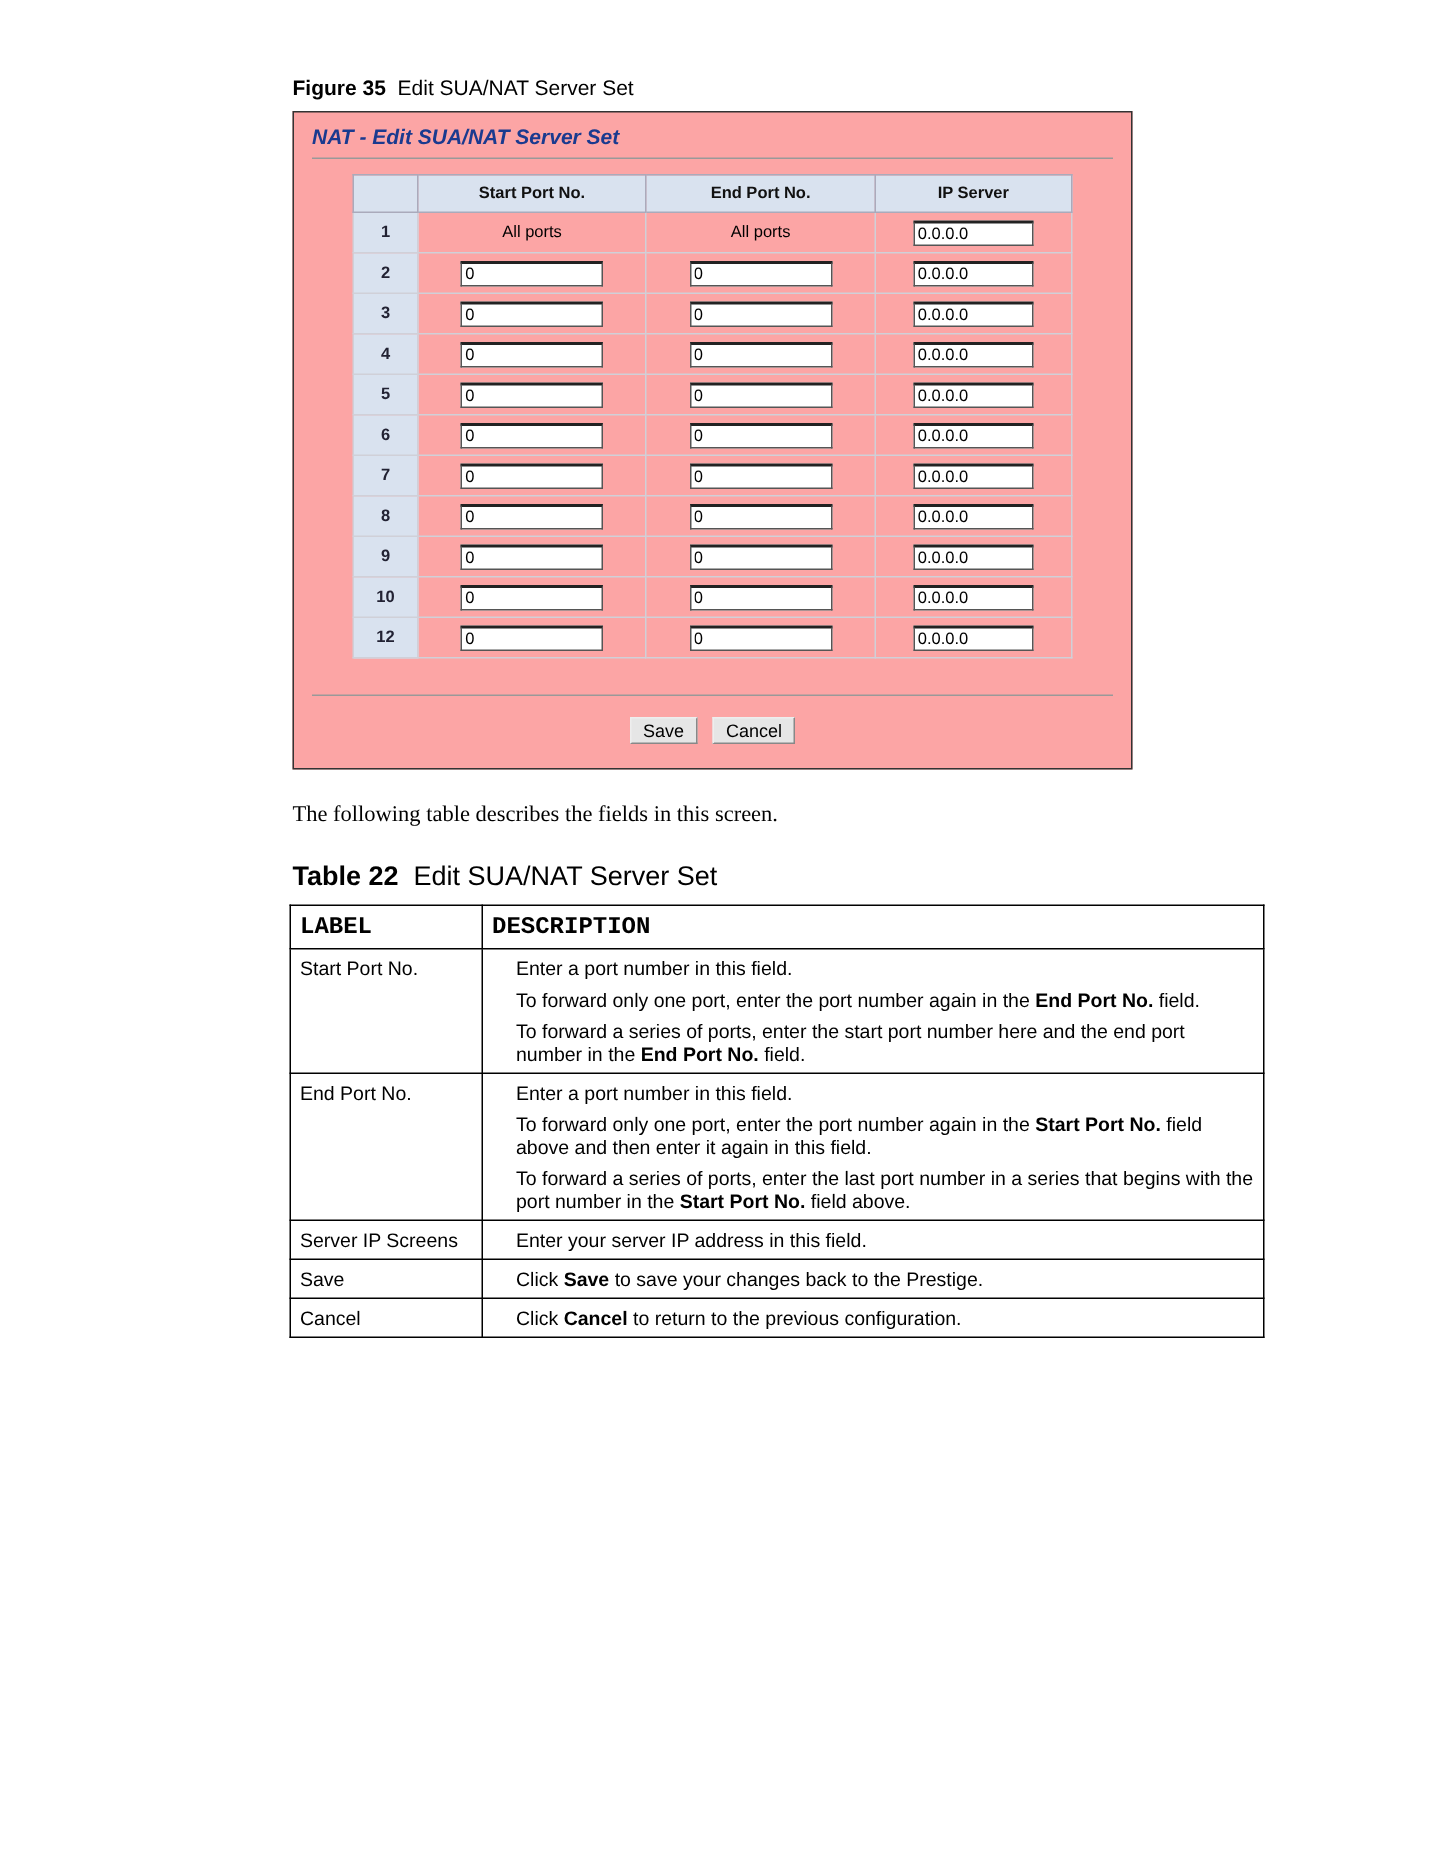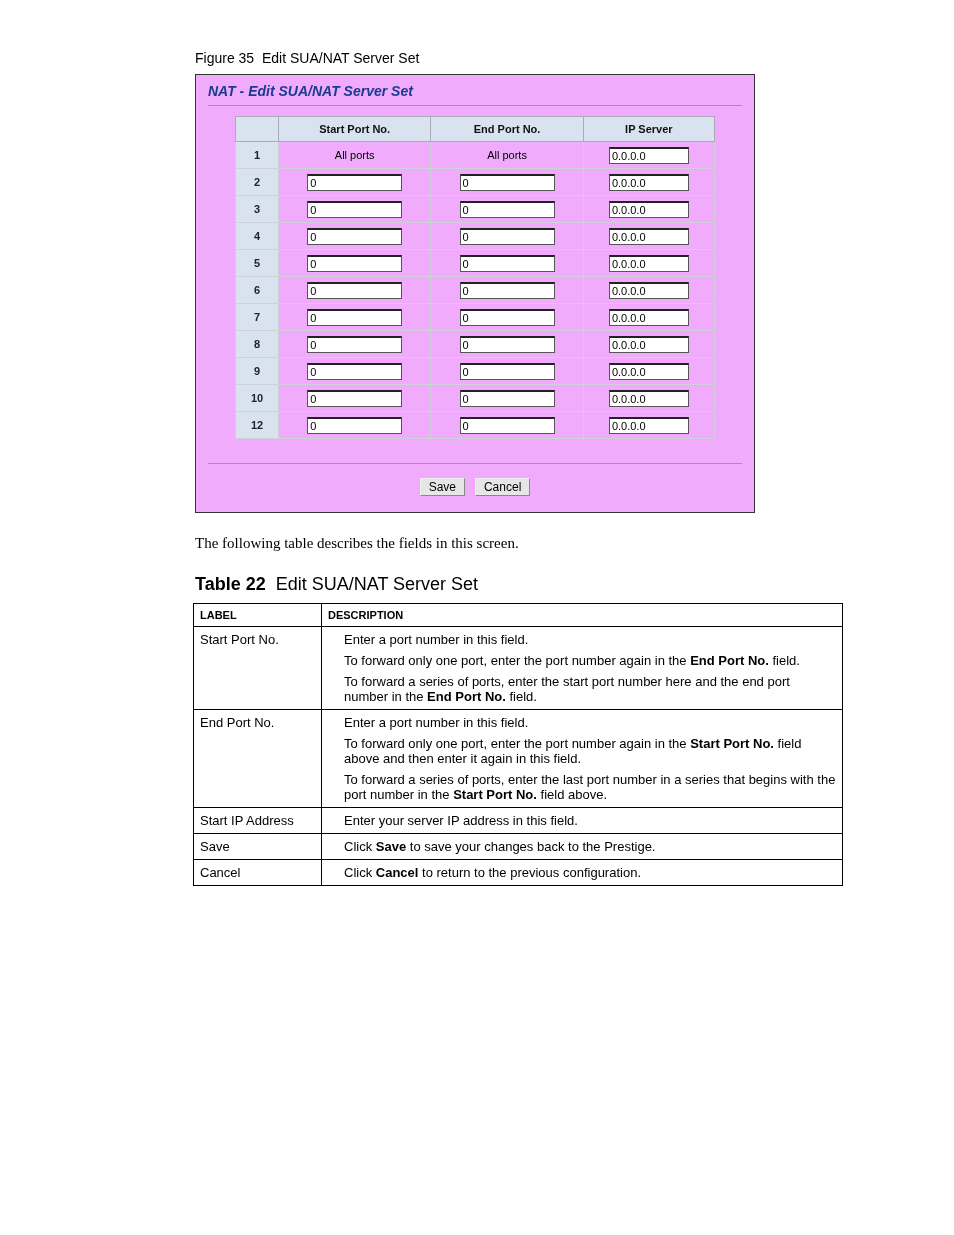--- a/index.html
+++ b/index.html
@@ -19,33 +19,33 @@
   .running-head {
     font-size: 14px;
     padding-bottom: 6px;
     border-bottom: 1px solid #000;
     margin-bottom: 40px;
   }
   .caption {
     font-size: 14px;
     margin: 0 0 8px 80px;
   }
-  .caption b { font-weight: normal; }
+  .caption b { font-weight: bold; }
   .table-caption {
     font-size: 18px;
     margin: 22px 0 8px 80px;
   }
 
   
   .shot {
     margin-left: 80px;
     width: 560px;
     border: 1px solid #333;
     padding: 8px 12px 16px 12px;
-    background: #f0abfc;
+    background: #fca5a5;
     box-sizing: border-box;
   }
   .shot-title {
     color: #1a3a8f;
     font-style: italic;
     font-weight: bold;
     font-size: 14px;
     font-family: Verdana, Arial, sans-serif;
     margin-bottom: 6px;
   }
@@ -123,21 +123,22 @@
     font-size: 13px;
   }
   .desc-table th, .desc-table td {
     border: 1px solid #000;
     padding: 5px 6px;
     text-align: left;
     vertical-align: top;
   }
   .desc-table th {
     font-weight: bold;
-    font-size: 11px;
+    font-size: 16px;
+    font-family: Liberation Mono, monospace;
   }
   .desc-table td.label-col { width: 115px; }
   .cell-para { margin: 0 0 6px 16px; }
   .cell-para:last-child { margin-bottom: 0; }
 
   .footer {
     border-top: 1px solid #000;
     margin-top: 220px;
     padding-top: 6px;
     display: flex;
@@ -266,21 +267,21 @@
         </tr>
         <tr>
           <td class="label-col">End Port No.</td>
           <td>
             <div class="cell-para">Enter a port number in this field.</div>
             <div class="cell-para">To forward only one port, enter the port number again in the <b>Start Port No.</b> field above and then enter it again in this field.</div>
             <div class="cell-para">To forward a series of ports, enter the last port number in a series that begins with the port number in the <b>Start Port No.</b> field above.</div>
           </td>
         </tr>
         <tr>
-          <td class="label-col">Start IP Address</td>
+          <td class="label-col">Server IP Screens</td>
           <td>
             <div class="cell-para">Enter your server IP address in this field.</div>
           </td>
         </tr>
         <tr>
           <td class="label-col">Save</td>
           <td>
             <div class="cell-para">Click <b>Save</b> to save your changes back to the Prestige.</div>
           </td>
         </tr>

